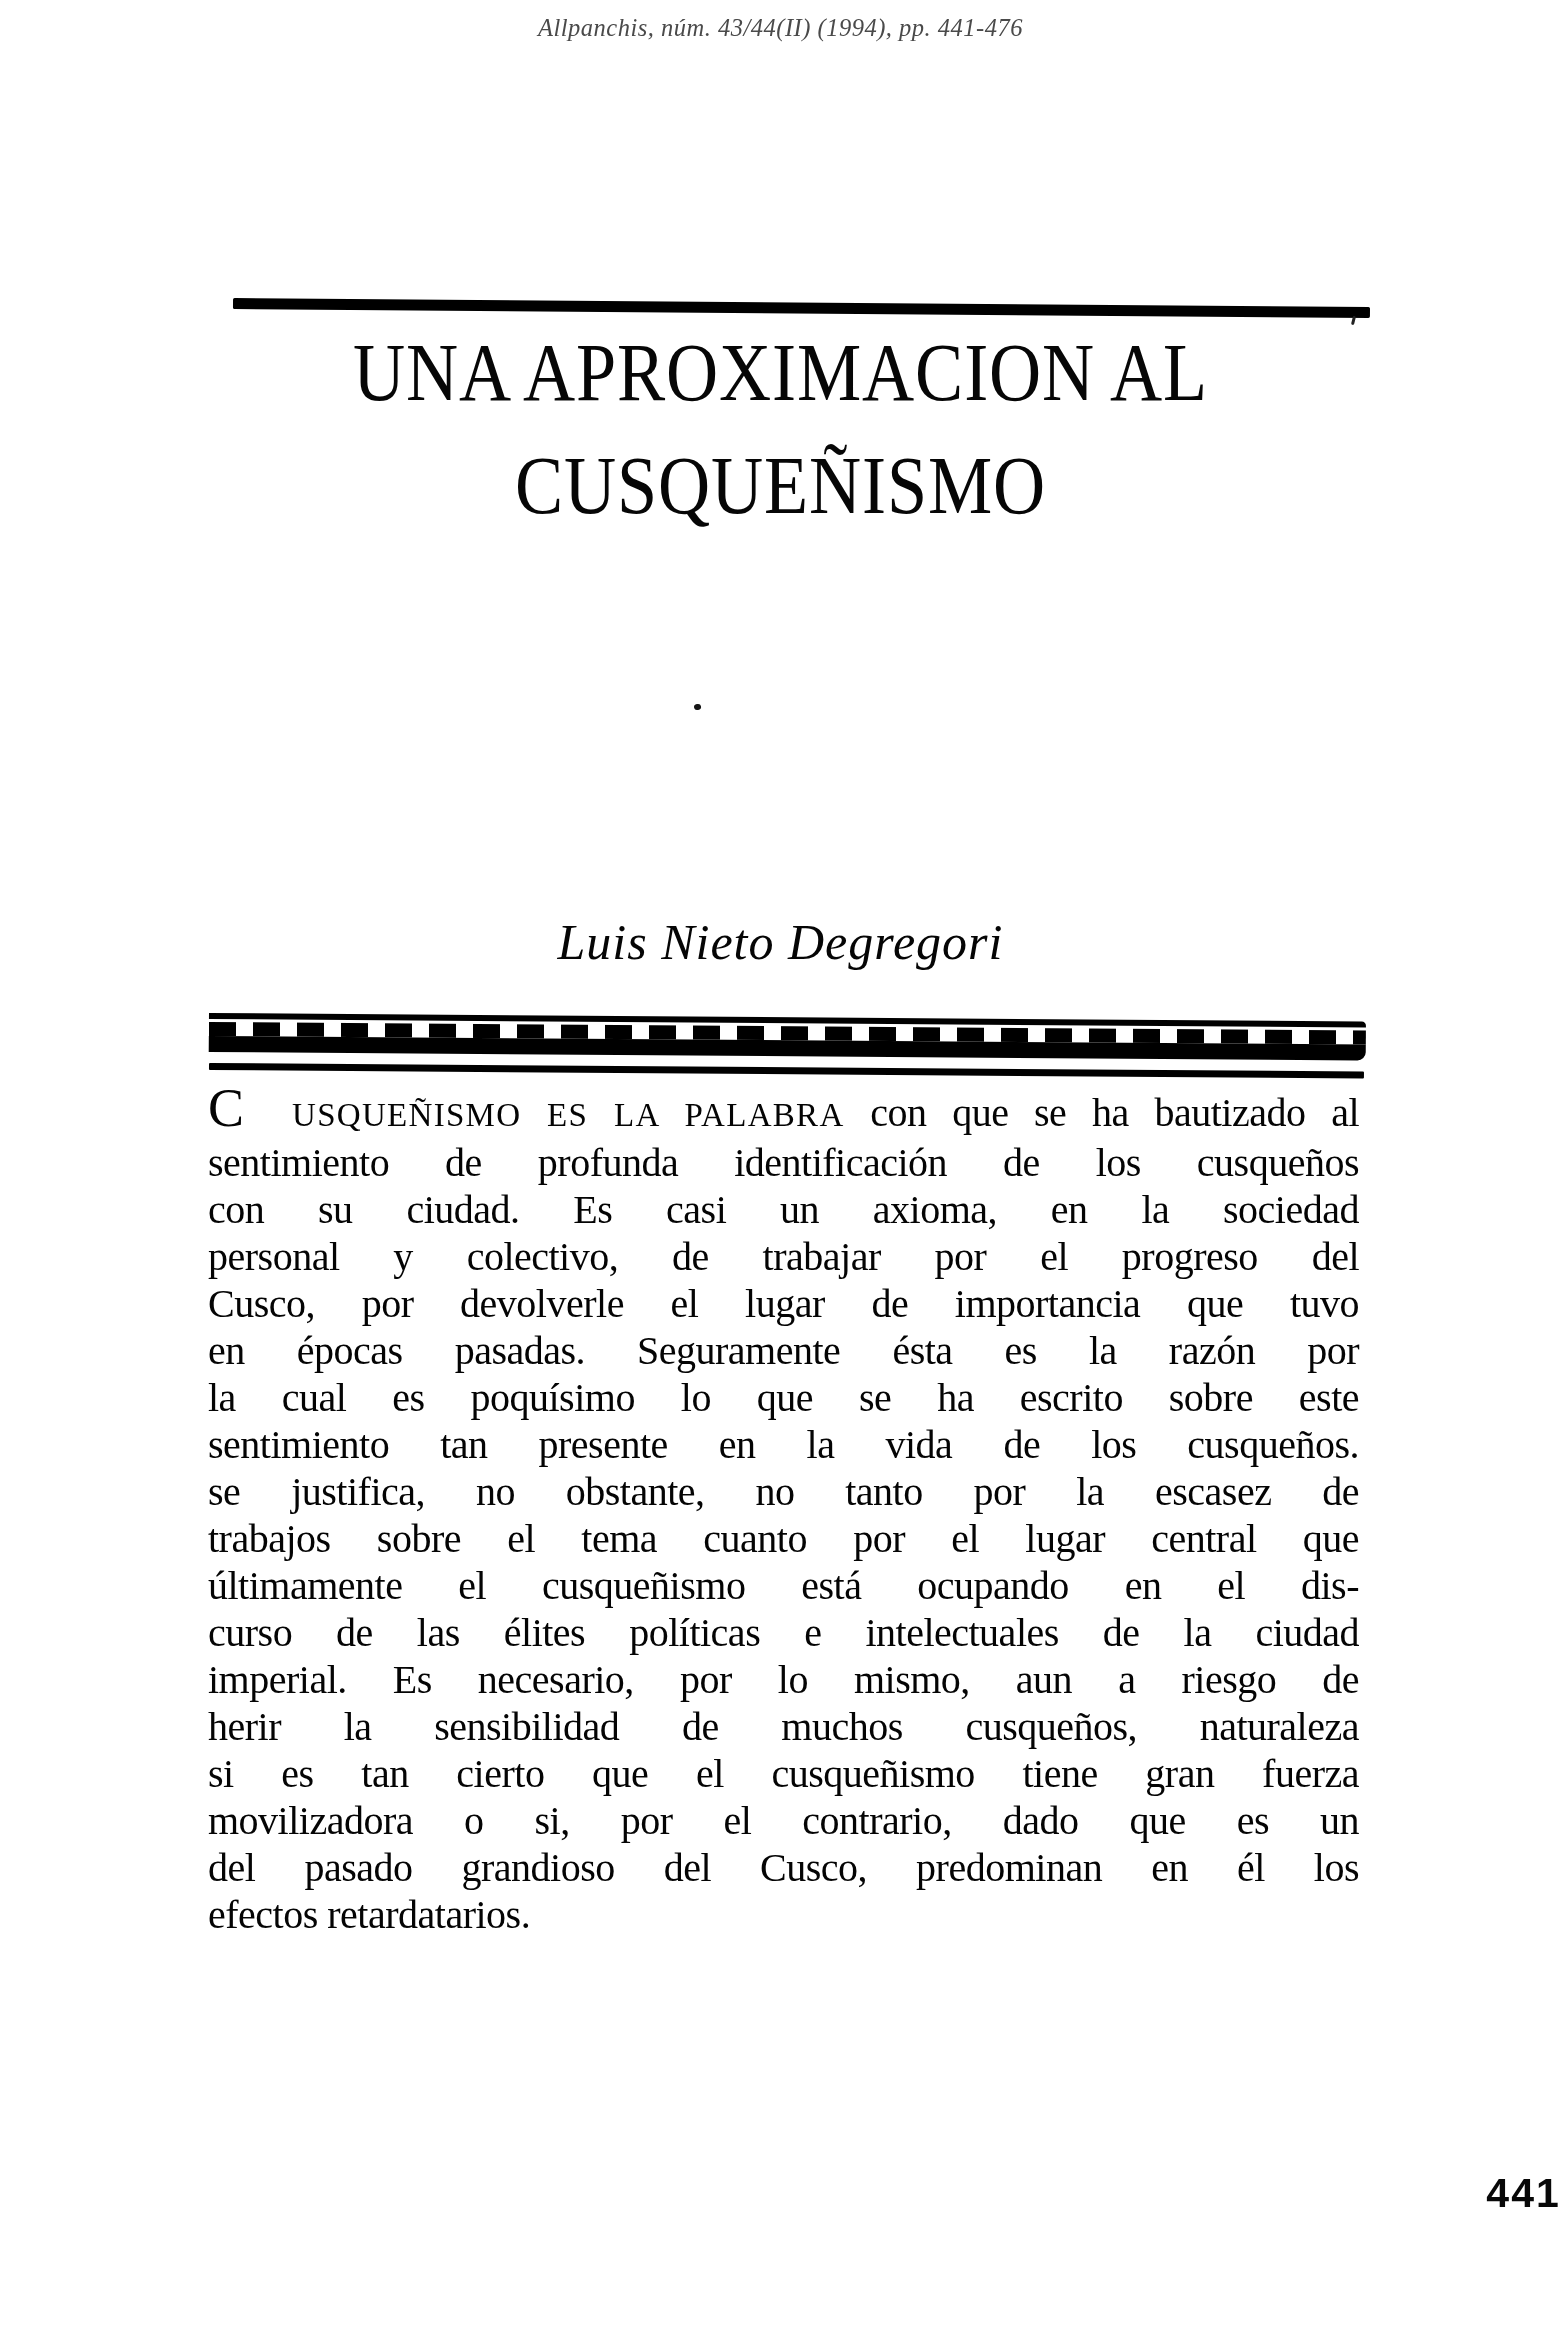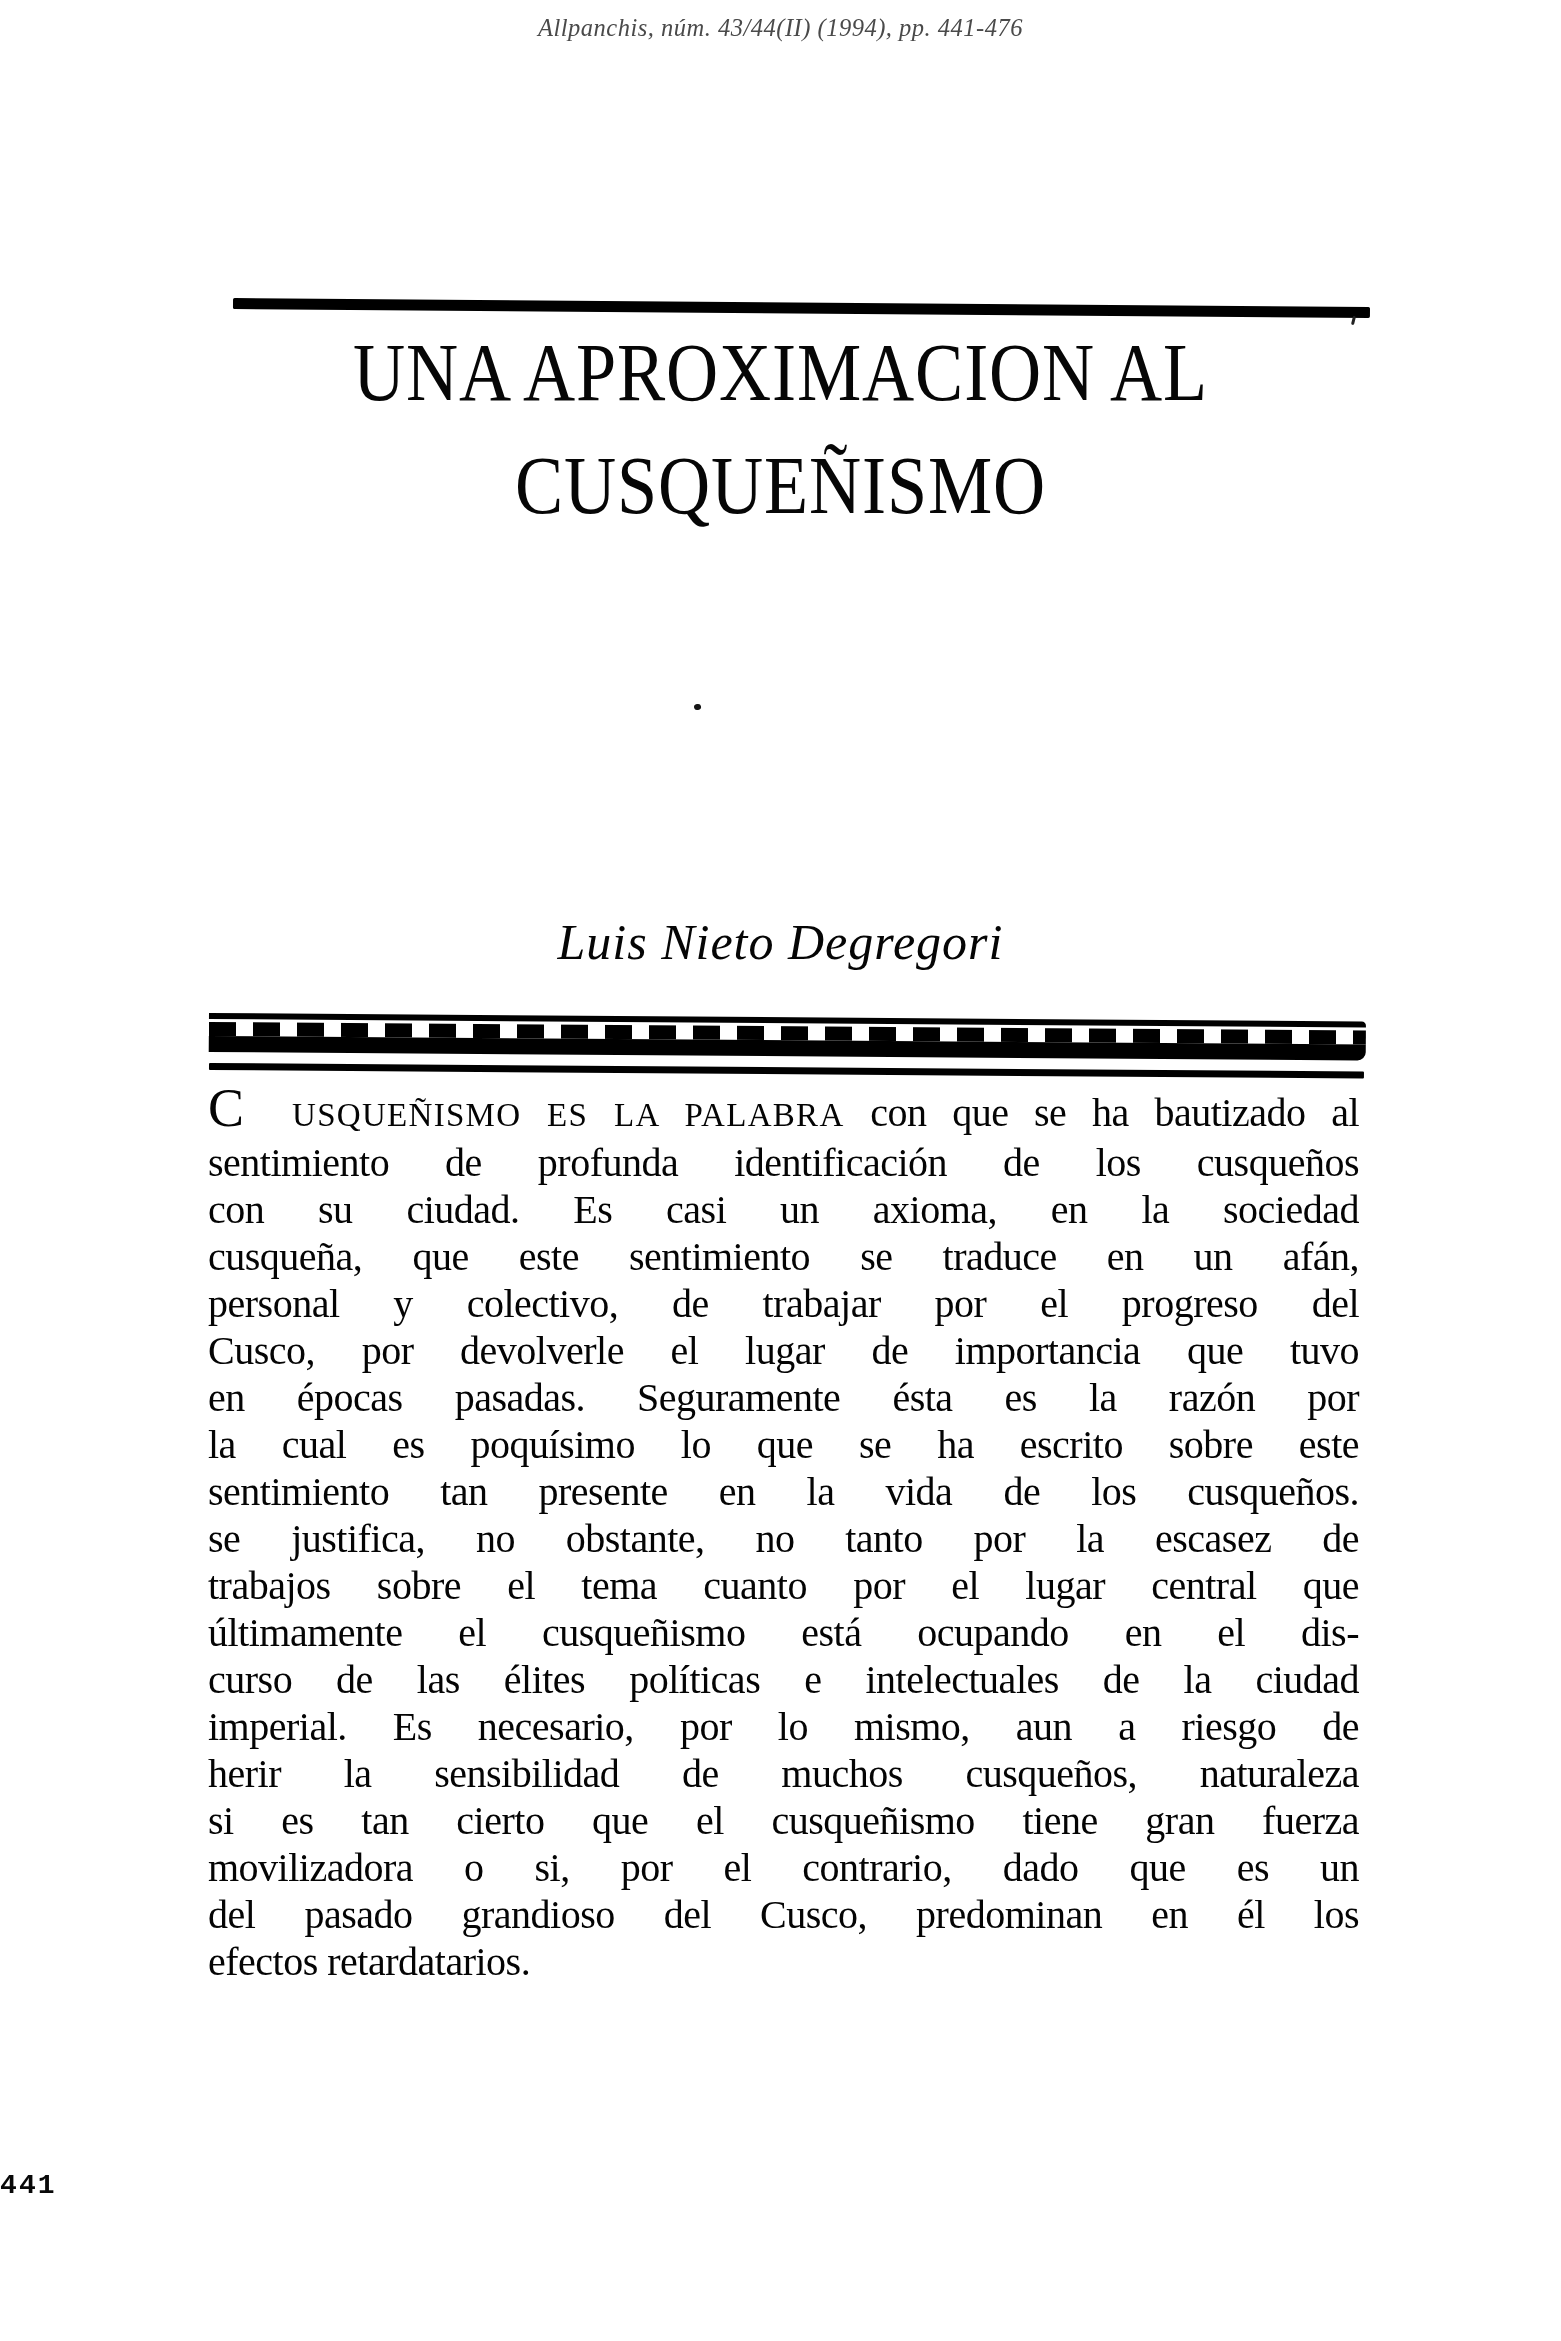--- a/index.html
+++ b/index.html
@@ -127,24 +127,24 @@
   .line { text-align: justify; text-align-last: justify; }
   .line.no-just { text-align-last: left; }
   .line.indent { text-indent: 139px; }
 
   .lead-cap { font-size: 54px; letter-spacing: 0; }
   .lead-sc  { font-size: 33px;  letter-spacing: 1.3px; margin-left: 48px; }
 
   .page-number {
     position: absolute;
     top: 2170px; left: 0; width: 100%;
-    text-align: left;
-    font-family: Liberation Mono, monospace;
+    text-align: right;
+    font-family: Liberation Sans, sans-serif;
     font-weight: 700;
-    font-size: 28px;
+    font-size: 41px;
     letter-spacing: 2.1px;
     color: #080808;
   }
 </style>
 </head>
 <body>
 
 <div class="page">
 
   <div class="header-citation">Allpanchis, núm. 43/44(II) (1994), pp. 441-476</div>
@@ -168,21 +168,20 @@
     </div>
     <div class="orn-bottom"></div>
   </div>
   <div class="sub-rule"></div>
 
   <div class="article-body">
     <div>
       <div class="line"><span class="lead-cap">C</span><span class="lead-sc">USQUEÑISMO ES LA PALABRA</span> <span>con que se ha bautizado al</span></div>
     <div class="line">sentimiento de profunda identificación de los cusqueños</div>
         <div class="line">con su ciudad. Es casi un axioma, en la sociedad</div>
-        <div class="line">cusqueña, que este sentimiento se traduce en un afán,</div>
         <div class="line">personal y colectivo, de trabajar por el progreso del</div>
         <div class="line">Cusco, por devolverle el lugar de importancia que tuvo</div>
         <div class="line">en épocas pasadas. Seguramente ésta es la razón por</div>
         <div class="line">la cual es poquísimo lo que se ha escrito sobre este</div>
         <div class="line">sentimiento tan presente en la vida de los cusqueños.</div>
       </div>
     <div>
         <div class="line">se justifica, no obstante, no tanto por la escasez de</div>
         <div class="line">trabajos sobre el tema cuanto por el lugar central que</div>
         <div class="line">últimamente el cusqueñismo está ocupando en el dis-</div>

